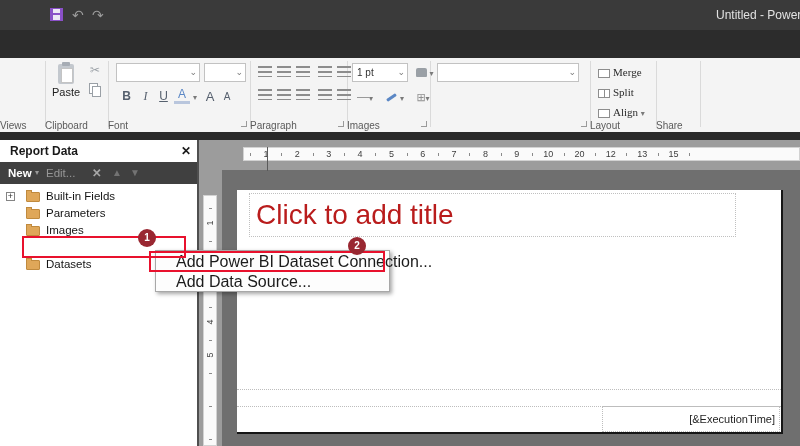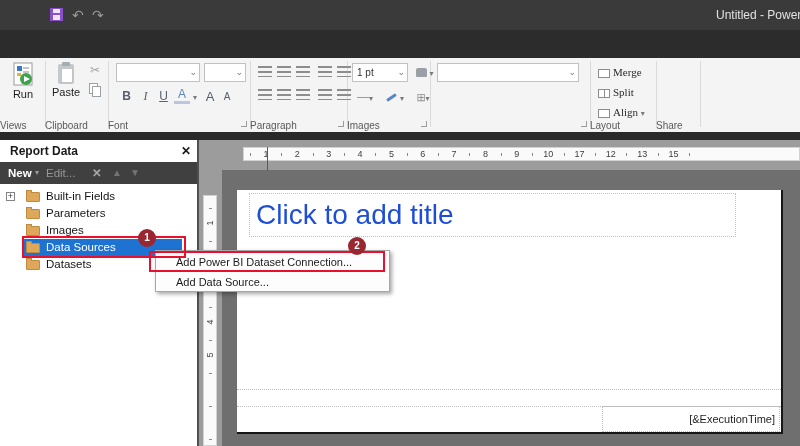--- a/index.html
+++ b/index.html
@@ -76,35 +76,35 @@
   .tree-row.selected .hl{position:absolute;left:24px;top:0;width:158px;height:17px;background:var(--selection-blue);}
   .tree-row.selected .lbl{color:#fff;z-index:1;}
   .tree-row.selected .folder{z-index:1;}
   .folder{position:absolute;left:26px;top:4px;width:14px;height:10px;background:#dfa759;border:1px solid #c08a3e;border-radius:1px;}
   .folder i{position:absolute;left:-1px;top:-3px;width:6px;height:3px;background:#dfa759;border:1px solid #c08a3e;border-bottom:none;}
   .expander{position:absolute;left:6px;top:4px;width:9px;height:9px;border:1px solid #848484;background:#fff;font-size:9px;line-height:7px;text-align:center;color:#333;cursor:pointer;}
 
   
   .surround{left:222px;top:170px;width:578px;height:276px;background:#6f6f6f;z-index:1;}
   .page{left:237px;top:190px;width:546px;height:244px;background:#fff;border-right:2px solid #161616;border-bottom:2px solid #161616;z-index:2;}
-  .titlebox{position:absolute;left:12px;top:3px;width:487px;height:44px;border:1px dotted #c0c0c0;font-size:28px;font-weight:300;color:#1d4ed8;line-height:42px;padding-left:6px;cursor:text;white-space:nowrap;overflow:hidden;}
+  .titlebox{position:absolute;left:12px;top:3px;width:487px;height:44px;border:1px dotted #c0c0c0;font-size:28px;font-weight:300;color:#b91c1c;line-height:42px;padding-left:6px;cursor:text;white-space:nowrap;overflow:hidden;}
   .bodyline{position:absolute;left:0;top:199px;width:544px;border-top:1px dotted #bdbdbd;}
   .footline{position:absolute;left:0;top:216px;width:544px;border-top:1px dotted #bdbdbd;}
   .execbox{position:absolute;left:365px;top:216px;width:178px;height:26px;border:1px dotted #bdbdbd;font-size:11px;color:#1e1e1e;line-height:24px;text-align:right;padding-right:4px;cursor:text;}
   .h-ruler{left:243px;top:147px;width:557px;height:14px;background:#fafafa;border:1px solid #d2d2d2;z-index:3;}
   .v-ruler{left:203px;top:195px;width:14px;height:251px;background:#fafafa;border:1px solid #d2d2d2;z-index:3;}
   .hnum{position:absolute;top:1px;width:12px;text-align:center;font-size:9px;color:#3d3d3d;}
   .htick{position:absolute;top:5px;width:1px;height:3px;background:#8a8a8a;}
   .vnum{position:absolute;left:0;width:12px;text-align:center;font-size:9px;color:#3d3d3d;transform:rotate(-90deg);}
   .vtick{position:absolute;left:5px;width:3px;height:1px;background:#8a8a8a;}
   .cursorline{left:267px;top:147px;width:1px;height:24px;background:#5a5a5a;z-index:4;}
 
   
   .ctxmenu{left:155px;top:250px;width:235px;height:42px;background:#fdfdfd;border:1px solid #a8a8a8;box-shadow:2px 2px 4px rgba(0,0,0,.35);z-index:20;}
-  .ctxitem{position:absolute;left:0;width:233px;height:20px;font-size:11px;color:#1b1b1b;line-height:20px;padding-left:20px;cursor:pointer;white-space:nowrap;}
+  .ctxitem{position:absolute;left:0;width:233px;height:20px;font-size:16px;color:#1b1b1b;line-height:20px;padding-left:20px;cursor:pointer;white-space:nowrap;}
   .annbox{border:2px solid var(--accent-red);z-index:25;}
   .box1{left:22px;top:236px;width:164px;height:22px;}
   .box2{left:149px;top:251px;width:236px;height:21px;}
   .badge{width:18px;height:18px;border-radius:50%;background:var(--badge-red);color:#fff;font-size:10px;font-weight:700;text-align:center;line-height:18px;z-index:30;}
   .badge1{left:138px;top:229px;}
   .badge2{left:348px;top:237px;}
 </style>
 </head>
 <body>
 
@@ -131,32 +131,20 @@
   <div class="abs ribbon">
     <div class="rib-sep" style="left:45px;"></div>
       <div class="rib-sep" style="left:108px;"></div>
     <div class="rib-sep" style="left:250px;"></div>
       <div class="rib-sep" style="left:347px;"></div>
     <div class="rib-sep" style="left:430px;"></div>
       <div class="rib-sep" style="left:590px;"></div>
     <div class="rib-sep" style="left:656px;"></div>
       <div class="rib-sep" style="left:700px;"></div>
 
-    <div class="bigbtn" style="left:4px;top:4px;width:38px;">
-      <svg class="runicon" viewBox="0 0 20 24">
-        <rect x="1" y="1" width="18" height="22" fill="#fff" stroke="#9a9a9a"></rect>
-        <rect x="4" y="4" width="5" height="5" fill="#3b78c3"></rect>
-        <rect x="4" y="11" width="4" height="3" fill="#e2b53e"></rect>
-        <rect x="10" y="5" width="6" height="2" fill="#c3c3c3"></rect>
-        <rect x="10" y="9" width="6" height="2" fill="#c3c3c3"></rect>
-        <circle cx="13" cy="17" r="6" fill="#3fa34d"></circle>
-        <path d="M11 14 L17 17 L11 20 Z" fill="#fff"></path>
-      </svg>
-      <span class="cap">Run</span>
-    </div>
     <div class="grp-label" style="left:0;width:45px;">Views</div>
 
     <div class="bigbtn" style="left:48px;top:4px;width:36px;">
       <span class="clipboard">
           <i></i>
           <b></b>
         </span>
       <span class="cap">Paste</span>
     </div>
     <div class="smallbtn" style="left:86px;top:5px;width:18px;">✂</div>
@@ -239,21 +227,21 @@
       <span class="hnum" style="left: 172.75px;">6</span>
       <span class="htick" style="left: 162.75px;"></span>
       <span class="hnum" style="left: 204.1px;">7</span>
       <span class="htick" style="left: 194.1px;"></span>
       <span class="hnum" style="left: 235.45px;">8</span>
       <span class="htick" style="left: 225.45px;"></span>
       <span class="hnum" style="left: 266.8px;">9</span>
       <span class="htick" style="left: 256.8px;"></span>
       <span class="hnum" style="left: 298.15px;">10</span>
       <span class="htick" style="left: 288.15px;"></span>
-      <span class="hnum" style="left: 329.5px;">17</span>
+      <span class="hnum" style="left: 329.5px;">20</span>
       <span class="htick" style="left: 319.5px;"></span>
       <span class="hnum" style="left: 360.85px;">12</span>
       <span class="htick" style="left: 350.85px;"></span>
       <span class="hnum" style="left: 392.2px;">13</span>
       <span class="htick" style="left: 382.2px;"></span>
       <span class="hnum" style="left: 423.55px;">15</span>
       <span class="htick" style="left: 413.55px;"></span>
       <span class="htick" style="left: 444.9px;"></span>
     </div>
   <div class="abs v-ruler">
@@ -306,27 +294,20 @@
           <i></i>
         </span>
       <span class="lbl">Parameters</span>
     </div>
     <div class="tree-row" style="top:82px;">
       <span class="folder">
           <i></i>
         </span>
       <span class="lbl">Images</span>
     </div>
-    <div class="tree-row selected" style="top:99px;">
-      <span class="hl"></span>
-      <span class="folder">
-          <i></i>
-        </span>
-      <span class="lbl">Data Sources</span>
-    </div>
     <div class="tree-row" style="top:116px;">
       <span class="folder">
           <i></i>
         </span>
       <span class="lbl">Datasets</span>
     </div>
   </div>
 
   <div class="abs ctxmenu">
     <div class="ctxitem" style="top:1px;">Add Power BI Dataset Connection...</div>

